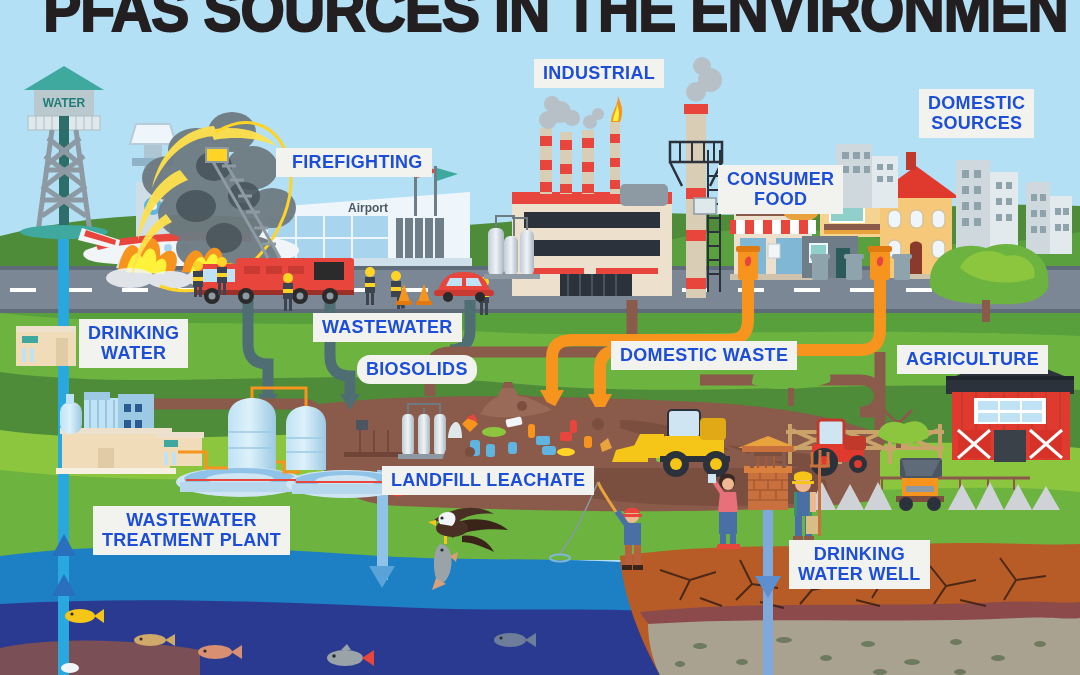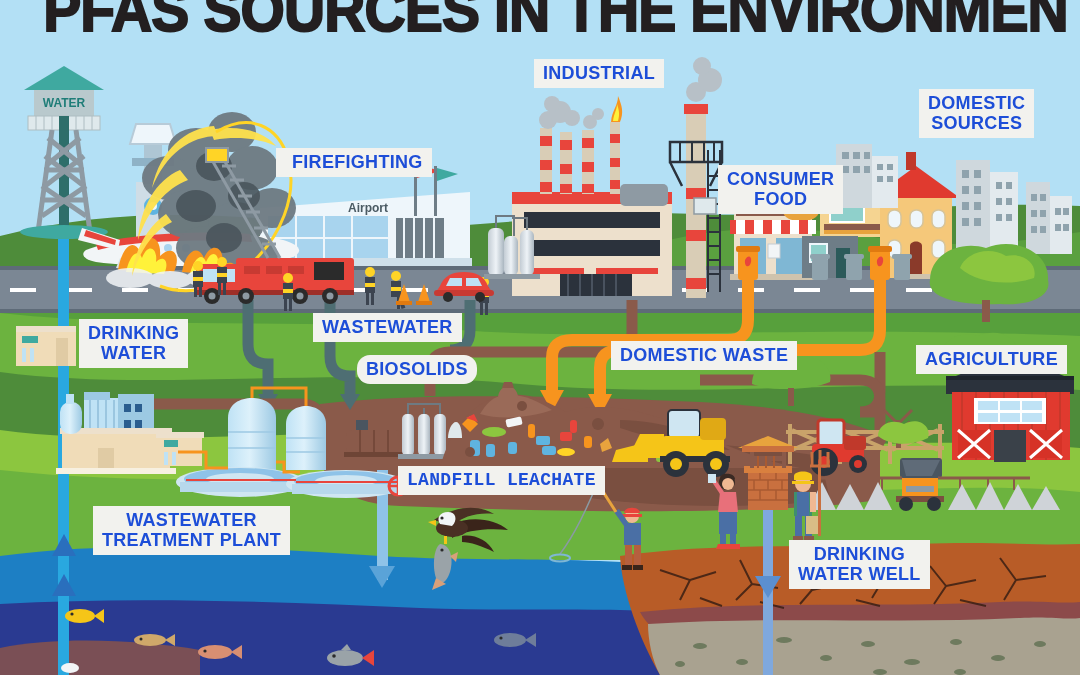--- a/index.html
+++ b/index.html
@@ -1019,20 +1019,20 @@
   <div class="chip lg" style="left:534px; top:59px;">INDUSTRIAL</div>
   <div class="chip lg" style="left:885px; top:89px;margin-left:34px;">DOMESTIC
 SOURCES</div>
   <div class="chip lg" style="left:718px; top:165px;">CONSUMER
 FOOD</div>
   <div class="chip lg" style="left:79px;  top:319px;">DRINKING
 WATER</div>
   <div class="chip lg" style="left:313px; top:313px;">WASTEWATER</div>
   <div class="chip lg" style="left:357px; top:355px;border-radius:13px;">BIOSOLIDS</div>
   <div class="chip lg" style="left:611px; top:341px;">DOMESTIC WASTE</div>
-  <div class="chip lg" style="left:916px; top:345px;">AGRICULTURE</div>
-  <div class="chip lg" style="left:398px; top:466px;font-family:Liberation Mono, monospace;">LANDFILL LEACHATE</div>
+  <div class="chip lg" style="left:897px; top:345px;">AGRICULTURE</div>
+  <div class="chip lg" style="left:382px; top:466px;">LANDFILL LEACHATE</div>
   <div class="chip lg" style="left:93px;  top:506px;">WASTEWATER
 TREATMENT PLANT</div>
   <div class="chip lg" style="left:789px; top:540px;">DRINKING
 WATER WELL</div>
 
 </div>
 
 </body></html>

